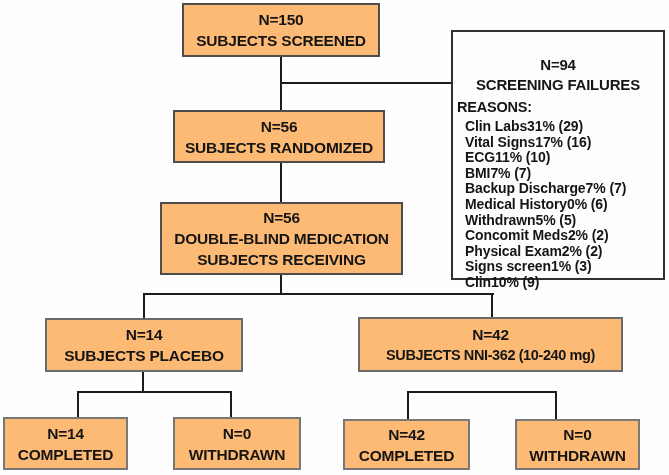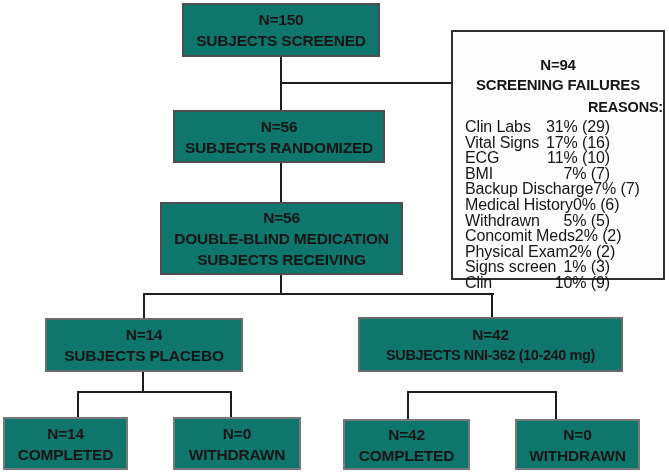--- a/index.html
+++ b/index.html
@@ -2,21 +2,21 @@
 <html><head>
 <meta charset="utf-8">
 <style>
   html,body { margin:0; padding:0; background:#ffffff; }
   .stage {
     position:relative; width:669px; height:475px; background:#fefefe;
     font-family:"Liberation Sans", sans-serif; color:#151515; overflow:hidden;
   }
   
   .box {
-    position:absolute; background:#0f766e; border:2px solid #4d4d4d;
+    position:absolute; background:#fdba74; border:2px solid #4d4d4d;
     display:flex; flex-direction:column; align-items:center; justify-content:center;
     text-align:left; font-weight:bold; letter-spacing:-0.2px; box-sizing:border-box;
   }
   .box .bline { font-size:15.5px; line-height:21px; white-space:nowrap; }
   .box .bline.small { font-size:14.5px; letter-spacing:-0.4px; }
   .box-screened   { left:182px; top:3px;   width:198px; height:54px; }
   .box-randomized { left:173px; top:110px; width:212px; height:53px; }
   .box-receiving  { left:160px; top:202px; width:243px; height:73px; }
   .box-placebo    { left:45px;  top:318px; width:198px; height:54px; border-color:#6a6a6a; }
   .box-nni        { left:358px; top:317px; width:265px; height:55px; border-color:#6a6a6a; }
@@ -24,25 +24,25 @@
   .box-pw { left:173px; top:417px; width:128px; height:53px; border-color:#787878; }
   .box-nc { left:343px; top:419px; width:127px; height:51px; border-color:#787878; }
   .box-nw { left:515px; top:419px; width:125px; height:51px; border-color:#787878; }
   
   .box-failures {
     position:absolute; left:451px; top:30px; width:214px; height:250px;
     background:#fdfdfd; border:2px solid #303030; box-sizing:border-box;
     font-weight:bold; padding-top:23px;
   }
   .box-failures .fline { font-size:15px; line-height:20px; text-align:center; letter-spacing:-0.2px; white-space:nowrap; }
-  .box-failures .fheading { font-size:14.5px; line-height:19px; text-align:right; padding-left:4px; margin-top:3px; letter-spacing:-0.2px; }
+  .box-failures .fheading { font-size:14.5px; line-height:19px; text-align:left; padding-left:4px; margin-top:3px; letter-spacing:-0.2px; }
   .reasons { margin:2px 0 0 12px; width:145px; }
   .reason-row {
-    display:flex; justify-content:space-between; align-items:baseline;
-    font-size:16px; font-weight:normal; line-height:15.6px; white-space:nowrap; letter-spacing:-0.1px;
+    display:flex; align-items:baseline;
+    font-size:14px; font-weight:bold; line-height:15.6px; white-space:nowrap; letter-spacing:-0.1px;
   }
   
   .conn { position:absolute; background:#1c1c1c; }
 </style>
 </head>
 <body>
 
 <div class="stage">
 
   <div class="conn" style="left:280px; top:57px;  width:2px;  height:54px;"></div>

